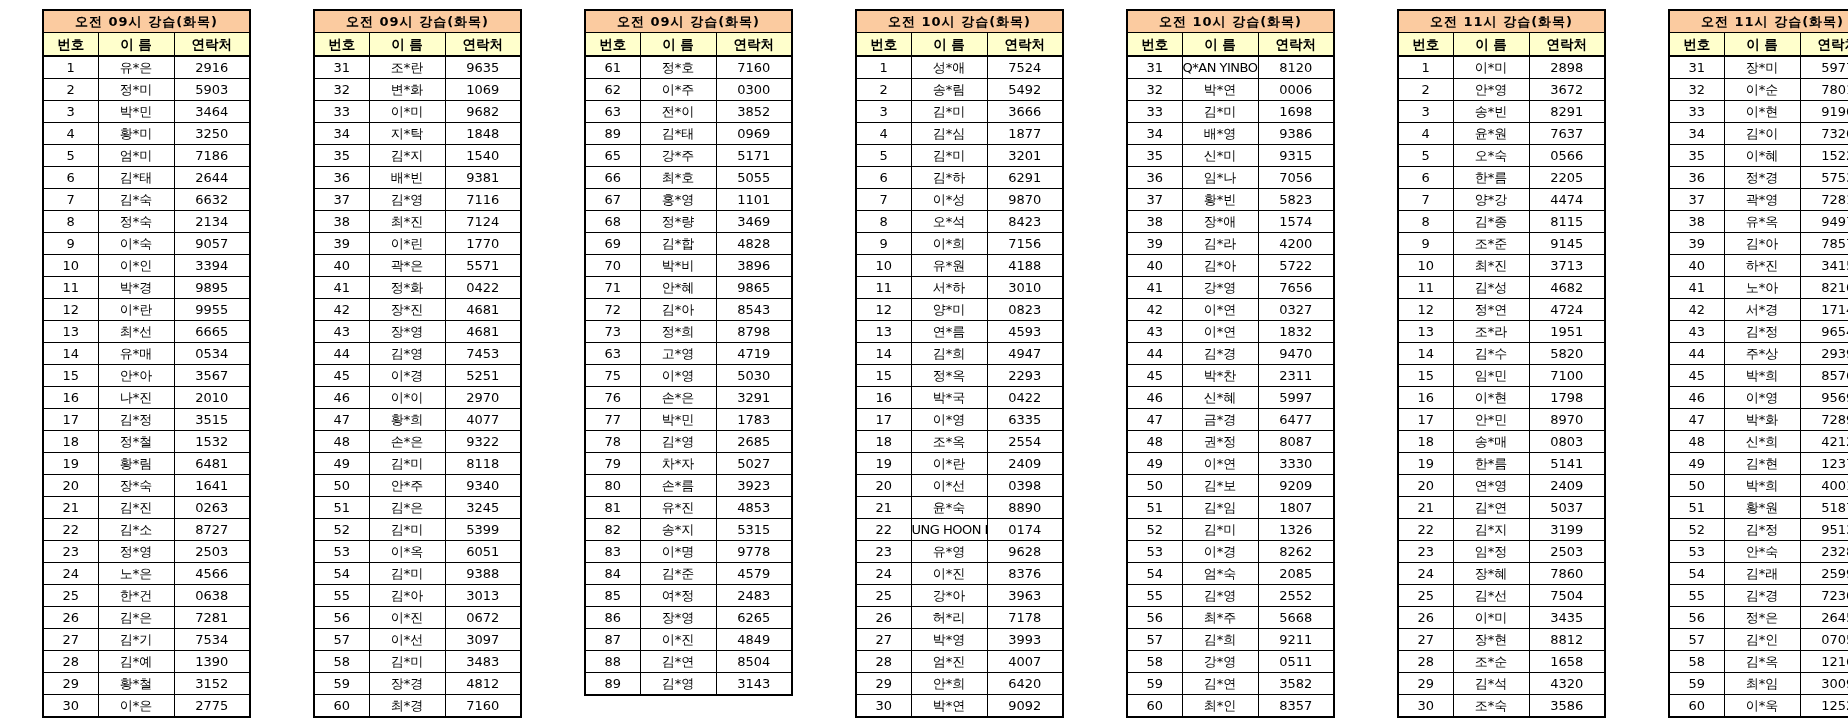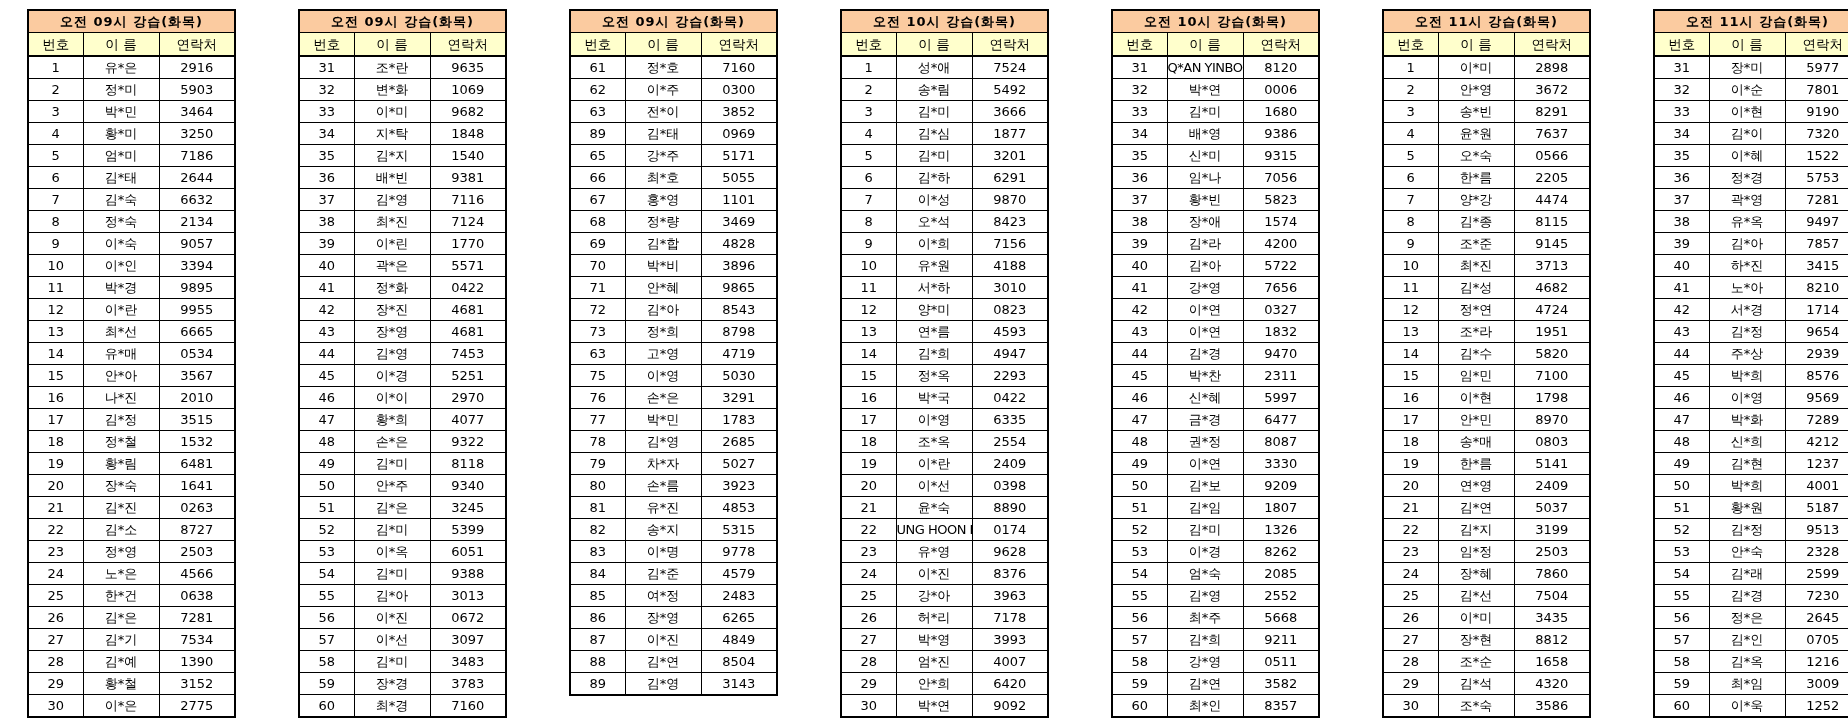--- a/index.html
+++ b/index.html
@@ -3,21 +3,21 @@
 <meta charset="utf-8">
 <style>
   html,body{margin:0;padding:0;background:#ffffff;}
   body{
     width:1848px;height:725px;overflow:hidden;
     font-family:"DejaVu Sans","Liberation Sans",sans-serif;
     -webkit-font-smoothing:none;
   }
   .page{
     position:relative;width:1848px;height:725px;background:#ffffff;
-    box-sizing:border-box;padding:9px 0 0 27px;
+    box-sizing:border-box;padding:9px 0 0 42px;
   }
   .tables-row{
     display:flex;flex-direction:row;align-items:flex-start;gap:62px;
   }
   table.roster{
     border-collapse:collapse;table-layout:fixed;
     width:207px;flex:0 0 auto;
     border:2px solid #000;
   }
   table.roster th, table.roster td{
@@ -30,21 +30,21 @@
   }
   th.title{
     background:#fbcba0;
     font-weight:bold;font-size:14.5px;
     height:25px;line-height:25px;
     letter-spacing:1px;
     border:2px solid #000;
   }
   tr.cols th{
     background:#ffffcc;
-    font-weight:normal;font-size:13.5px;
+    font-weight:bold;font-size:13.5px;
     height:22px;line-height:22px;
     border-bottom:2px solid #000;
   }
   col.c-no{width:55px;}
   col.c-name{width:76px;}
   col.c-tel{width:76px;}
   td.long{font-size:10px;letter-spacing:-0.5px;}
 </style>
 </head>
 <body>
@@ -431,21 +431,21 @@
 
   <tr>
     <td>58</td>
     <td>김*미</td>
     <td>3483</td>
   </tr>
 
   <tr>
     <td>59</td>
     <td>장*경</td>
-    <td>3783</td>
+    <td>4812</td>
   </tr>
 
   <tr>
     <td>60</td>
     <td>최*경</td>
     <td>7160</td>
   </tr>
 </tbody>
   </table>
 
@@ -866,21 +866,21 @@
 
   <tr>
     <td>32</td>
     <td>박*연</td>
     <td>0006</td>
   </tr>
 
   <tr>
     <td>33</td>
     <td>김*미</td>
-    <td>1680</td>
+    <td>1698</td>
   </tr>
 
   <tr>
     <td>34</td>
     <td>배*영</td>
     <td>9386</td>
   </tr>
 
   <tr>
     <td>35</td>

